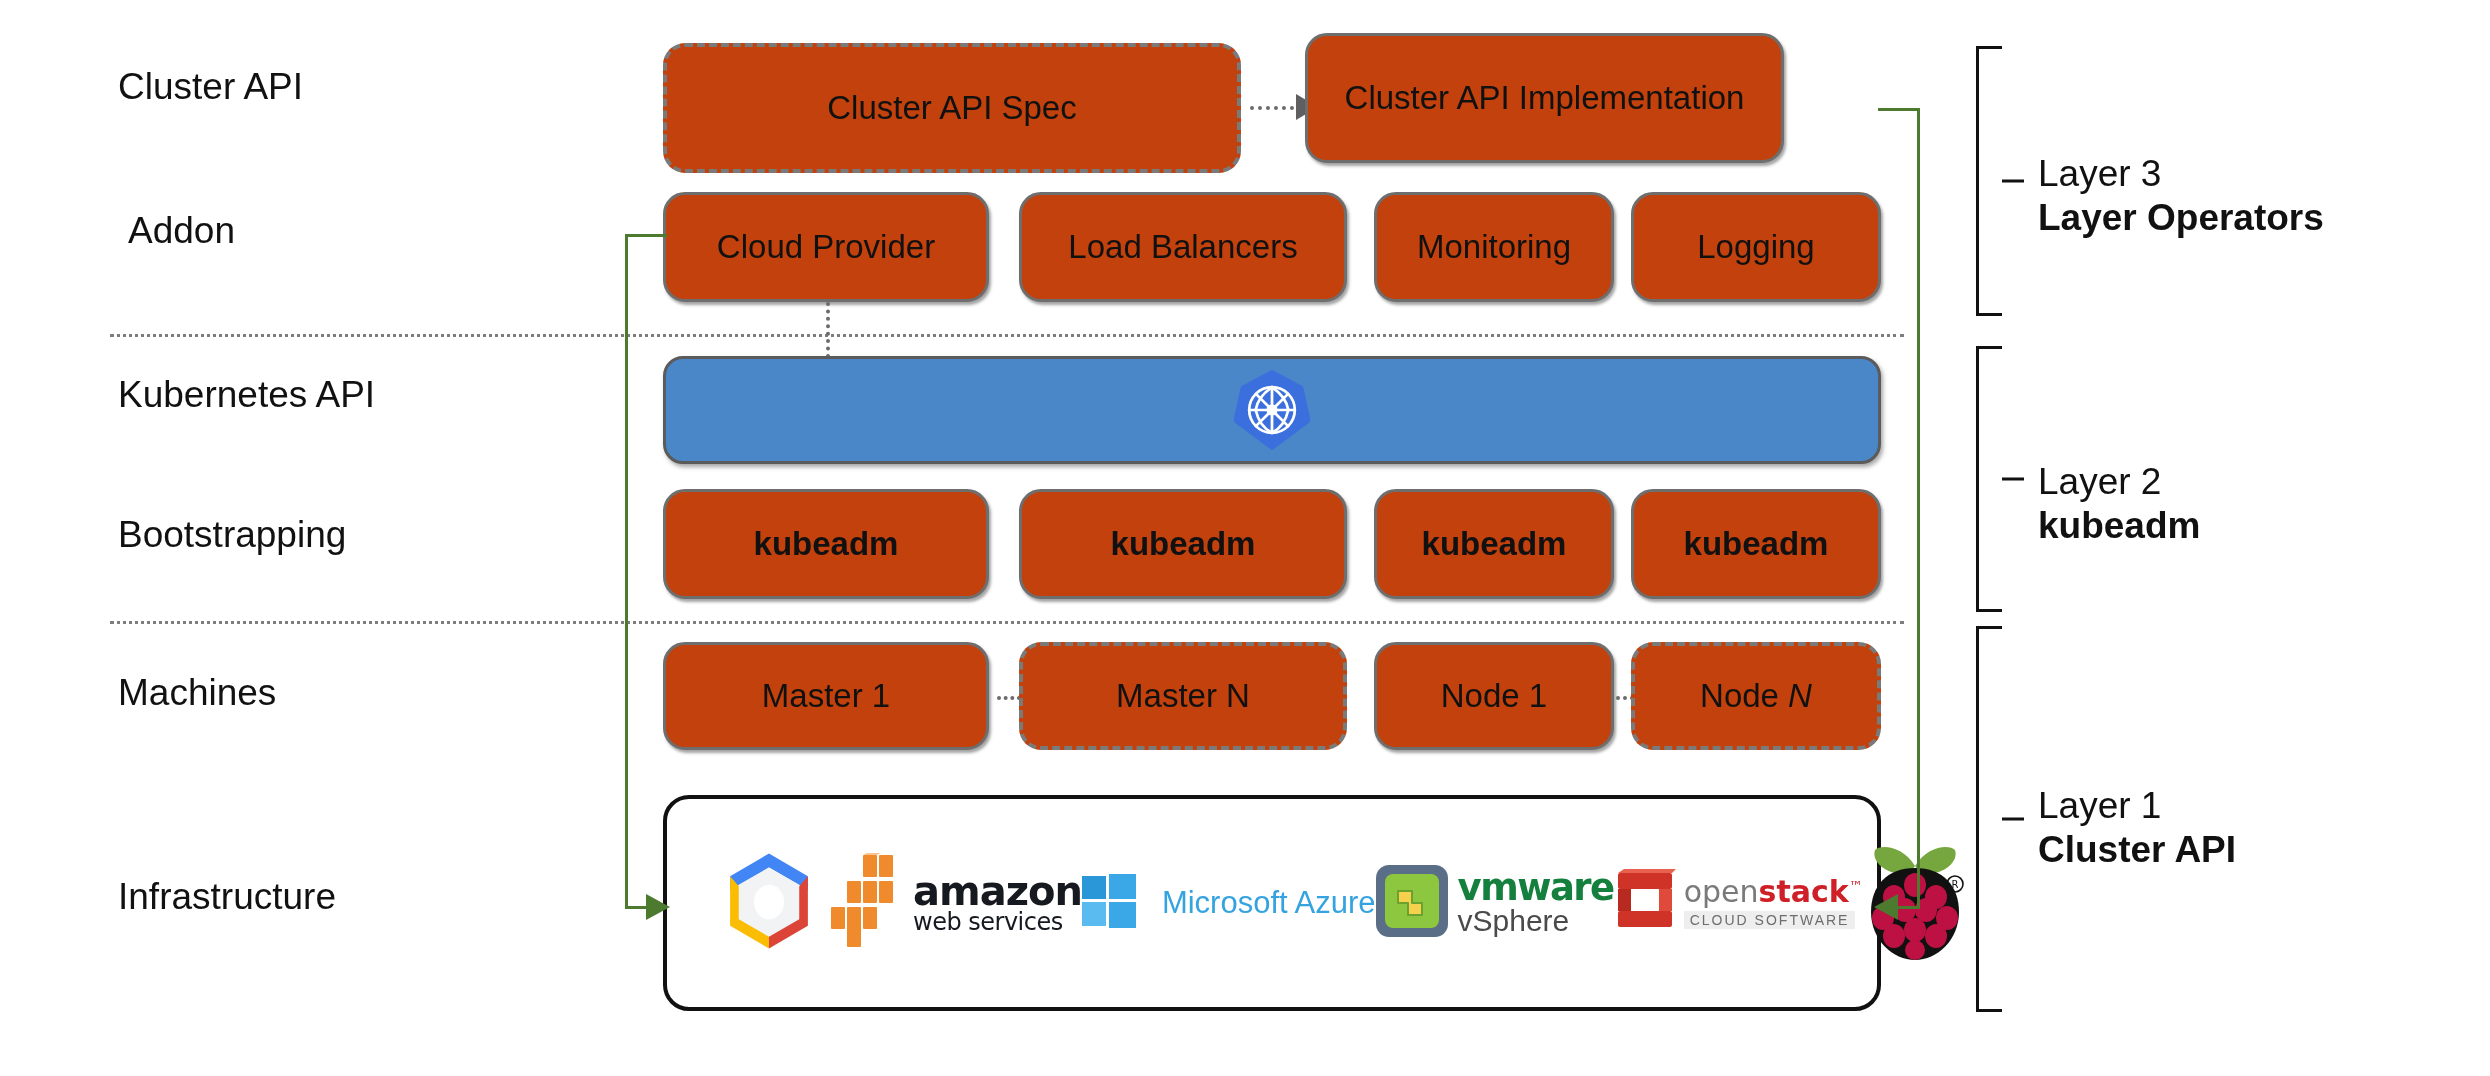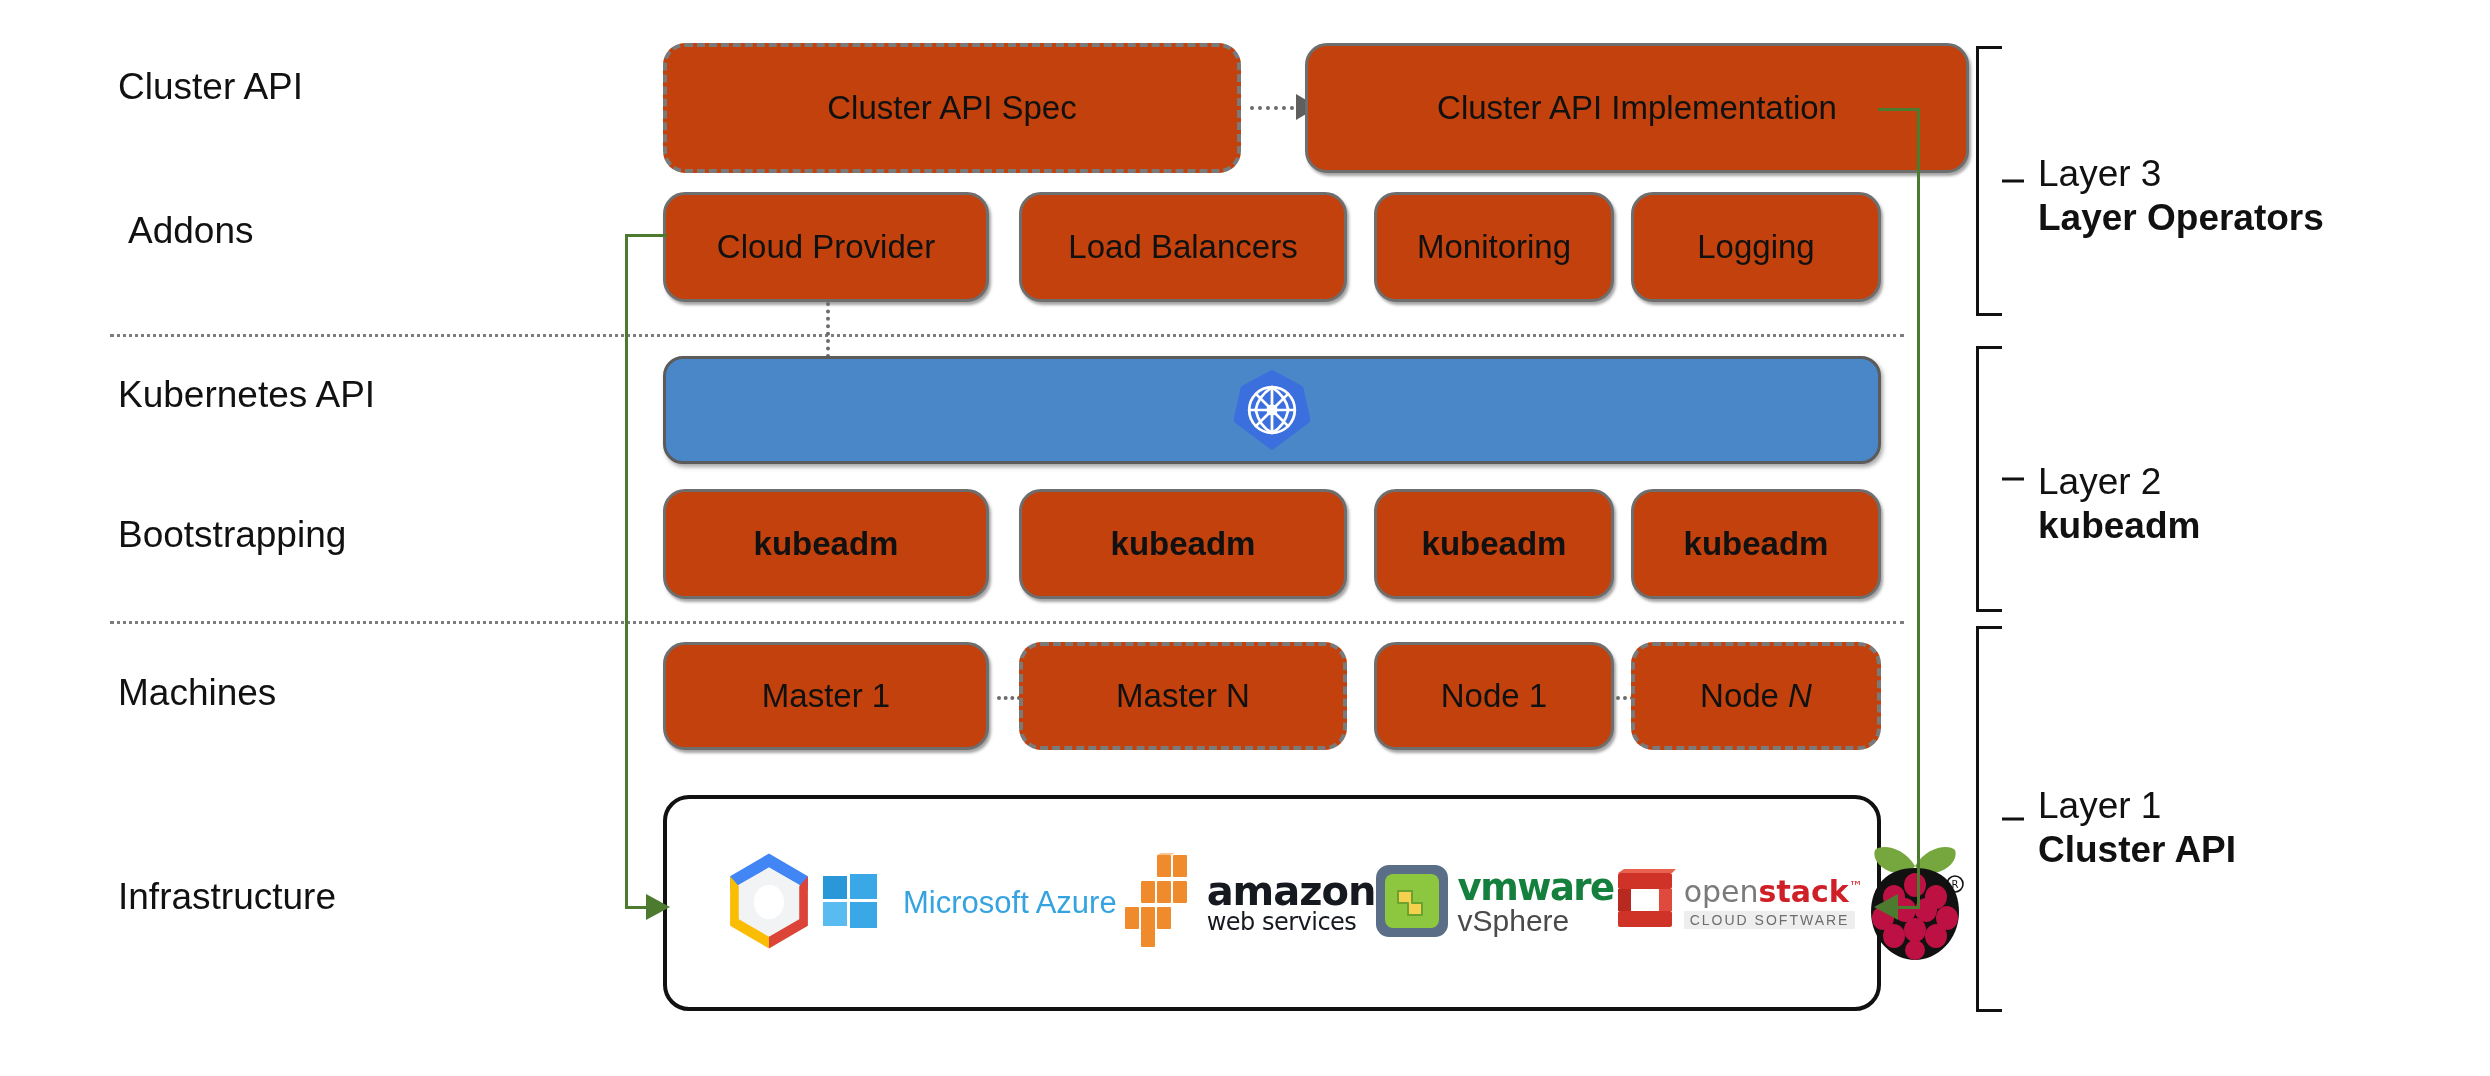--- a/index.html
+++ b/index.html
@@ -184,37 +184,37 @@
     letter-spacing:2px;background:#eeeeee;padding:2px 6px;line-height:1;
     margin-top:4px;display:inline-block;
   }
 </style>
 </head>
 <body>
 
 <div id="stage">
 
   <div class="row-label" style="left:118px; top:68px;">Cluster API</div>
-  <div class="row-label" style="left:128px; top:212px;">Addons</div>
+  <div class="row-label" style="left:128px; top:212px;">Addon</div>
   <div class="row-label" style="left:118px; top:376px;">Kubernetes API</div>
   <div class="row-label" style="left:118px; top:516px;">Bootstrapping</div>
   <div class="row-label" style="left:118px; top:674px;">Machines</div>
   <div class="row-label" style="left:118px; top:878px;">Infrastructure</div>
 
   <div class="sep" style="top:334px;"></div>
   <div class="sep" style="top:621px;"></div>
 
   <div class="box dashed" style="left:663px; top:43px; width:578px; height:130px;">
     <span>Cluster API Spec</span>
   </div>
 
   <div class="dotline-h" style="left:1250px; top:106px; width:52px;"></div>
   <div class="arrow-gray-right" style="left:1296px; top:94px;"></div>
 
-  <div class="box solid" style="left:1305px; top:43px; width:664px; height:130px;">
+  <div class="box solid" style="left:1305px; top:33px; width:479px; height:130px;">
     <span>Cluster API Implementation</span>
   </div>
 
   <div class="box solid" style="left:663px; top:192px; width:326px; height:110px;">
     <span>Cloud Provider</span>
   </div>
   <div class="box solid" style="left:1019px; top:192px; width:328px; height:110px;">
     <span>Load Balancers</span>
   </div>
   <div class="box solid" style="left:1374px; top:192px; width:240px; height:110px;">
@@ -291,32 +291,20 @@
             <path d="M14 27 L14 73 L26 66 L26 48 L36 42 L36 27 Z" fill="#fbbc04" opacity="0"></path>
             <path d="M14 27 L14 73 L50 94 L50 80 L26 66 L26 41 Z" fill="#fbbc04"></path>
             <path d="M86 27 L86 73 L50 94 L50 80 L74 66 L74 41 Z" fill="#db4437"></path>
             <polygon points="50,19 78,35 78,67 50,83 22,67 22,35" fill="#f1f3f4"></polygon>
             <ellipse cx="50" cy="51" rx="14" ry="16" fill="#ffffff"></ellipse>
           </g>
         </svg>
       </span>
     </div>
 
-    <div class="logo-slot" style="gap:14px;">
-      <span style="display:inline-block;margin-right:12px;">
-        <svg width="54" height="54" viewBox="0 0 54 54" aria-hidden="true">
-          <rect x="0" y="2" width="24" height="23" fill="#2a97d8"></rect>
-          <rect x="27" y="0" width="27" height="25" fill="#3aa7e6"></rect>
-          <rect x="0" y="28" width="24" height="24" fill="#59bbef"></rect>
-          <rect x="27" y="28" width="27" height="26" fill="#3aa7e6"></rect>
-        </svg>
-      </span>
-      <span class="azure-text">Microsoft Azure</span>
-    </div>
-
     <div class="logo-slot">
       <span style="display:inline-block;margin-right:6px;">
         <svg width="84" height="96" viewBox="0 0 84 96" aria-hidden="true">
           <g fill="#ef8b2c">
             <rect x="40" y="2" width="14" height="22" rx="1"></rect>
             <rect x="56" y="2" width="14" height="22" rx="1"></rect>
             <rect x="24" y="28" width="14" height="22" rx="1"></rect>
             <rect x="40" y="28" width="14" height="22" rx="1"></rect>
             <rect x="56" y="28" width="14" height="22" rx="1"></rect>
             <rect x="8" y="54" width="14" height="22" rx="1"></rect>
@@ -328,20 +316,32 @@
             <polygon points="40,2 46,-1 60,-1 54,2"></polygon>
           </g>
         </svg>
       </span>
       <span style="display:flex;flex-direction:column;align-items:flex-start;">
         <span class="aws-top">amazon</span>
         <span class="aws-bot">web services</span>
       </span>
     </div>
 
+    <div class="logo-slot" style="gap:14px;">
+      <span style="display:inline-block;margin-right:12px;">
+        <svg width="54" height="54" viewBox="0 0 54 54" aria-hidden="true">
+          <rect x="0" y="2" width="24" height="23" fill="#2a97d8"></rect>
+          <rect x="27" y="0" width="27" height="25" fill="#3aa7e6"></rect>
+          <rect x="0" y="28" width="24" height="24" fill="#59bbef"></rect>
+          <rect x="27" y="28" width="27" height="26" fill="#3aa7e6"></rect>
+        </svg>
+      </span>
+      <span class="azure-text">Microsoft Azure</span>
+    </div>
+
     <div class="logo-slot">
       <span style="display:inline-block;margin-right:10px;">
         <svg width="72" height="72" viewBox="0 0 72 72" aria-hidden="true">
           <rect x="0" y="0" width="72" height="72" rx="13" fill="#5b6e87"></rect>
           <rect x="9" y="9" width="54" height="54" rx="8" fill="#8dc63f"></rect>
           <path d="M22 26 h14 v12 h10 v12 h-14 v-12 h-10 z" fill="#f5d14e" stroke="#6aa12f" stroke-width="2" stroke-linejoin="round"></path>
         </svg>
       </span>
       <span style="display:flex;flex-direction:column;align-items:flex-start;">
         <span class="vmw-top">vmware</span>

